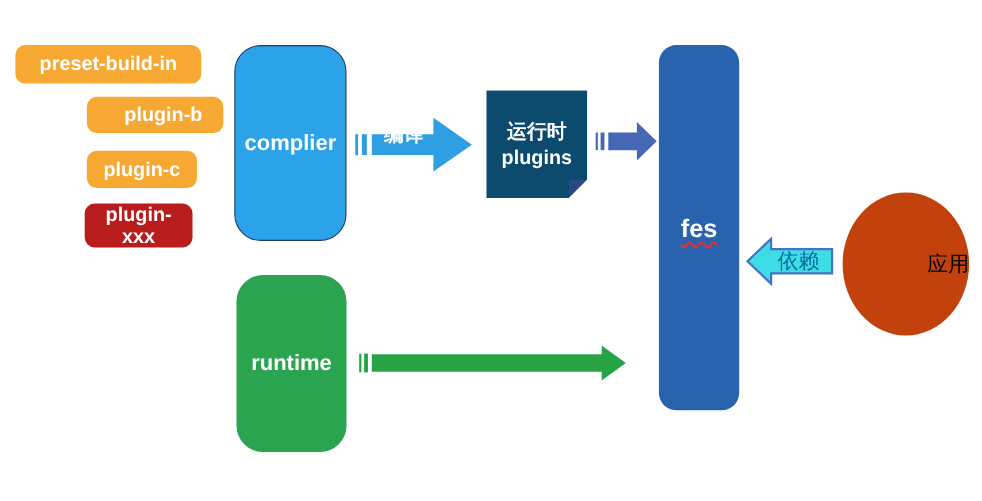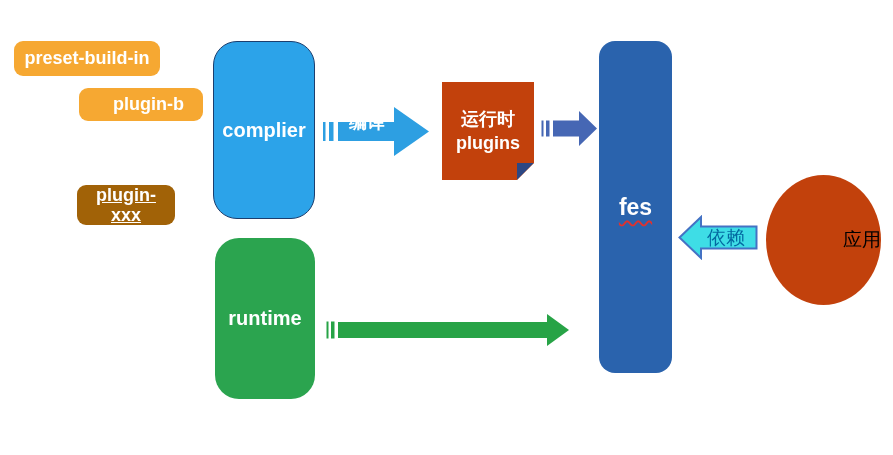--- a/index.html
+++ b/index.html
@@ -6,31 +6,31 @@
   .canvas{
     position:relative;width:893px;height:455px;background:#ffffff;
     font-family:"Liberation Sans", sans-serif;overflow:hidden;
   }
 
   .badge{
     position:absolute;display:flex;align-items:center;justify-content:center;
     color:#fff;font-weight:bold;font-size:18px;border-radius:9px;
     line-height:1.12;text-align:center;padding:0 5px;box-sizing:border-box;
   }
-  .badge-1{left:14px;top:41px;width:146px;height:35px;}
+  .badge-1{left:14px;top:41px;width:169px;height:35px;}
   .badge-2{left:79px;top:88px;width:124px;height:33px;padding-left:20px;}
   .badge-3{left:79px;top:137px;width:100px;height:34px;}
   .badge-4{left:77px;top:185px;width:98px;height:40px;}
 
   .node{position:absolute;display:flex;align-items:center;justify-content:center;
         text-align:center;box-sizing:border-box;}
 
   .complier{left:213px;top:41px;width:102px;height:178px;border-radius:24px;
             border:1.5px solid #1C3E6E;color:#fff;font-weight:bold;font-size:20px;}
-  .runtime{left:215px;top:238px;width:100px;height:161px;border-radius:24px;
+  .runtime{left:215px;top:250px;width:100px;height:161px;border-radius:24px;
            color:#fff;font-weight:bold;font-size:20px;}
   .fes{left:599px;top:41px;width:73px;height:332px;border-radius:16px;
        color:#fff;font-weight:bold;font-size:23px;}
   .fes-label{
     text-decoration-line:underline;
     text-decoration-style:wavy;
     text-decoration-thickness:1.5px;
     text-underline-offset:5px;
   }
   .note{
@@ -56,34 +56,35 @@
                  font-weight:bold;font-size:18px;}
   .label-depend{left:700px;top:224px;width:52px;height:27px;color:#000;font-size:19px;}
 </style>
 </head>
 <body>
 
 <div class="canvas">
 
   <div class="badge badge-1" style="background-color: rgb(246, 168, 50);">preset-build-in</div>
   <div class="badge badge-2" style="background-color: rgb(246, 168, 50);">plugin-b</div>
-  <div class="badge badge-4" style="background-color: #a16207; text-decoration: underline;">plugin-xxx</div>
+  <div class="badge badge-3" style="background-color: rgb(246, 168, 50);">plugin-c</div>
+  <div class="badge badge-4" style="background-color: #b91c1c;">plugin-xxx</div>
 
   <div class="node complier" style="background-color: rgb(44, 163, 233); border-color: rgb(28, 62, 110); color: rgb(255, 255, 255);">
     <span>complier</span>
   </div>
 
   <svg class="arrow-svg arrow-compile" width="108" height="51" viewBox="0 0 108 51">
     <rect x="1" y="16" width="2.5" height="19" fill="#2D9FE2"></rect>
     <rect x="7" y="16" width="4.5" height="19" fill="#2D9FE2"></rect>
     <polygon points="16,16 72,16 72,1 107,25.5 72,50 72,35 16,35" fill="#2D9FE2"></polygon>
   </svg>
   <div class="arrow-label label-compile" style="color: rgb(255, 255, 255);">编译</div>
 
-  <div class="node note" style="background-color: #c2410c; color: rgb(255, 255, 255);">
+  <div class="node note" style="background-color: #0c4a6e; color: rgb(255, 255, 255);">
     <span>运行时</span>
     <span>plugins</span>
     <span class="fold" style="background-color: rgb(44, 71, 131);"></span>
   </div>
 
   <svg class="arrow-svg arrow-small" width="57" height="37" viewBox="0 0 57 37">
     <rect x="0.5" y="10.5" width="2" height="16" fill="#4667B4"></rect>
     <rect x="5" y="10.5" width="3.5" height="16" fill="#4667B4"></rect>
     <polygon points="12,10.5 38,10.5 38,1 56,18.5 38,36 38,26.5 12,26.5" fill="#4667B4"></polygon>
   </svg>

